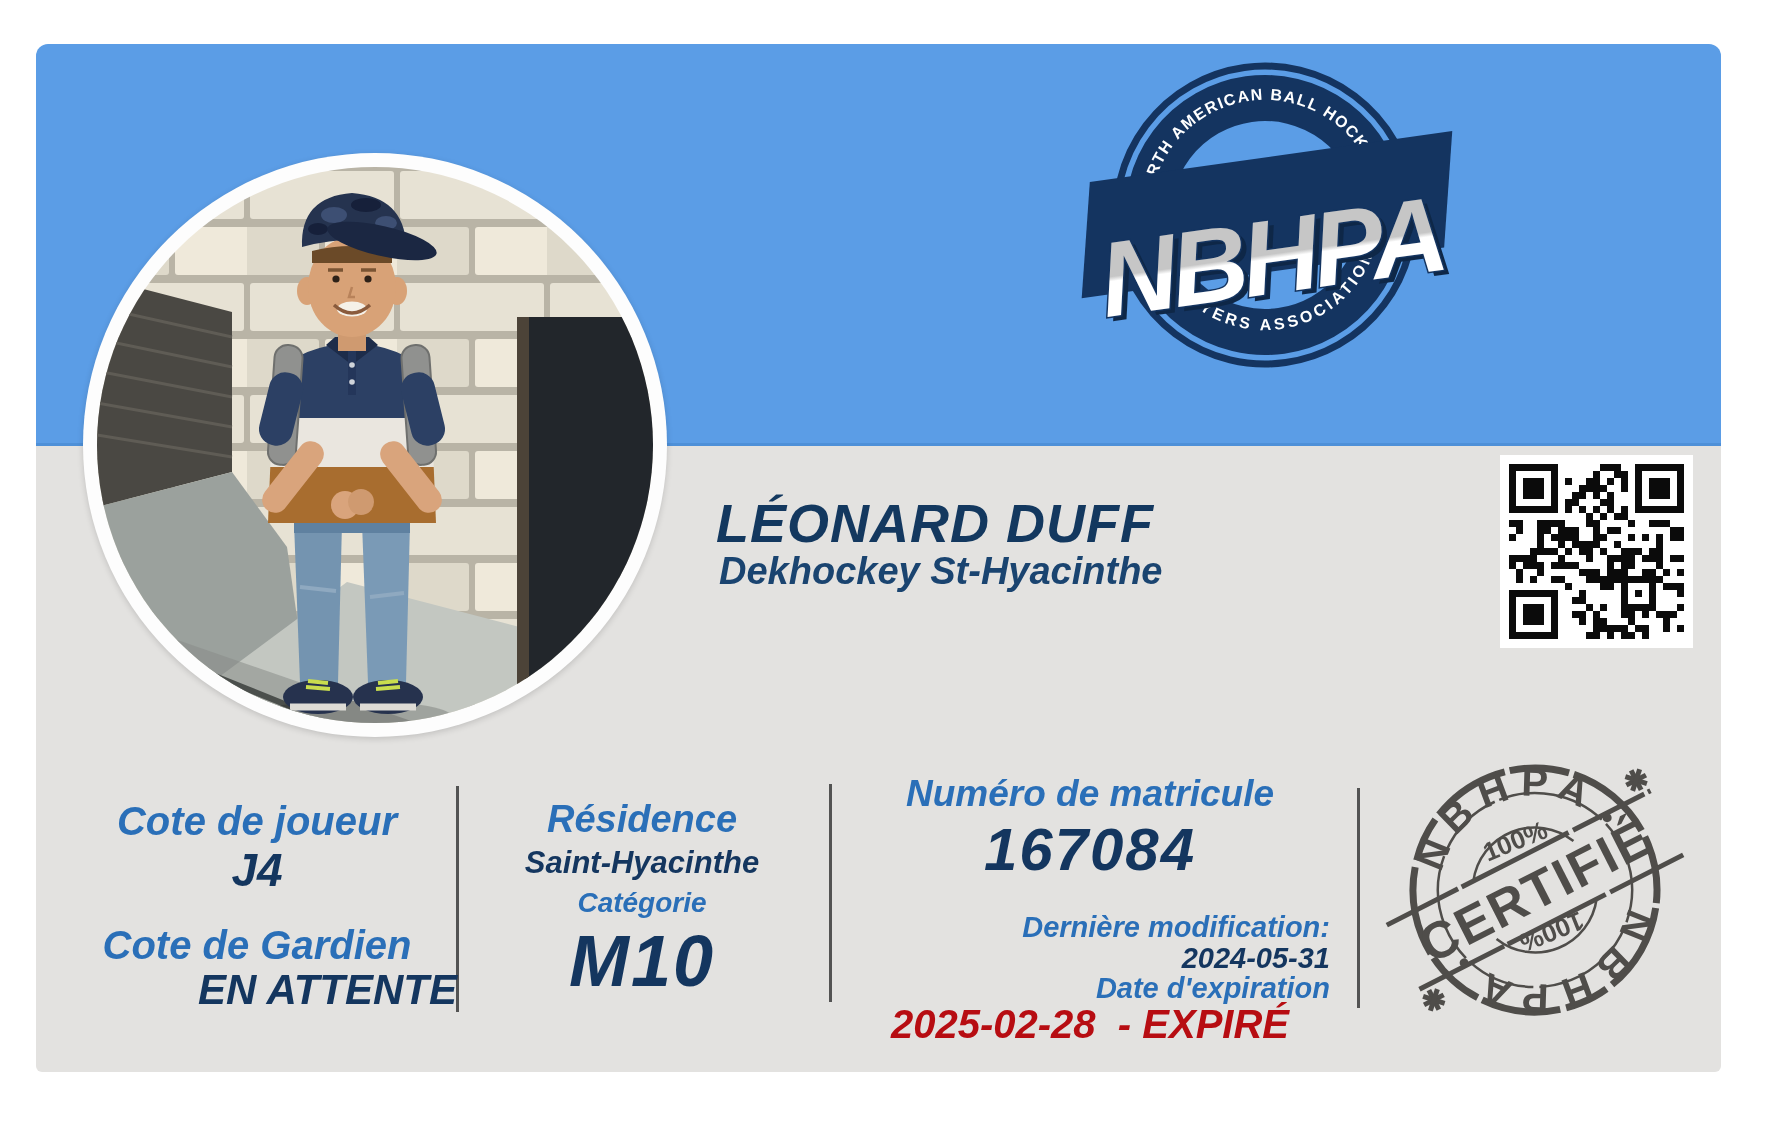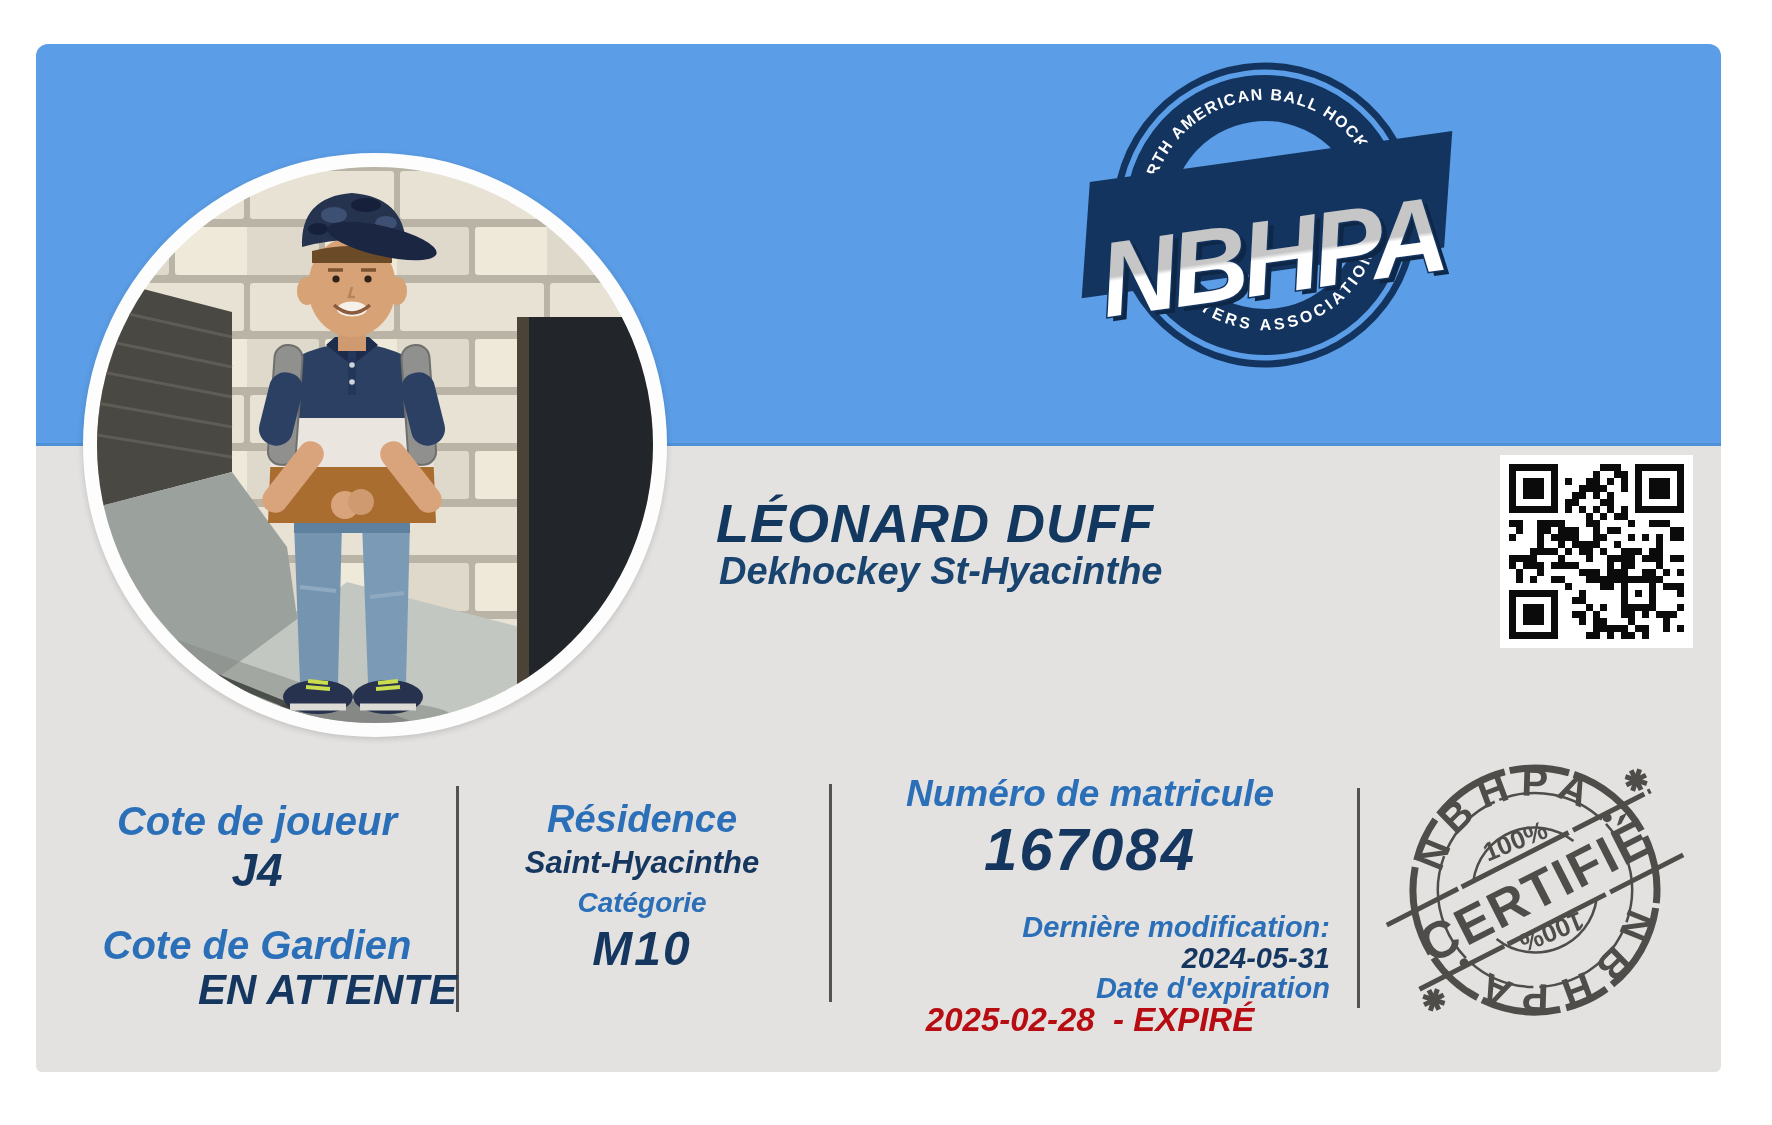--- a/index.html
+++ b/index.html
@@ -46,25 +46,25 @@
   .red{color:#b70d12;white-space:pre;}
   .c1{left:57px;width:400px;}
   .c2{left:462px;width:360px;}
   .c3{left:850px;width:480px;}
   .t40{font-size:40px;line-height:1.05;}
   .t46{font-size:46px;line-height:1.05;}
   .t42{font-size:42px;line-height:1.05;}
   .t38{font-size:38px;line-height:1.05;}
   .t31{font-size:31px;line-height:1.05;}
   .t34{font-size:28px;line-height:1.05;}
-  .t74{font-size:48px;line-height:1.0;letter-spacing:2px;}
+  .t74{font-size:72px;line-height:1.0;letter-spacing:2px;}
   .t37{font-size:37px;line-height:1.05;}
   .t60{font-size:60px;line-height:1.0;letter-spacing:2px;text-align:center;}
   .t29{font-size:29px;line-height:1.05;text-align:right;}
-  .t31r{font-size:33px;line-height:1.05;}
+  .t31r{font-size:40px;line-height:1.05;}
   .abs{position:absolute;}
   svg text{font-family:"Liberation Sans", sans-serif;}
 </style>
 </head>
 <body>
 
 <div class="band-blue"></div>
 <div class="band-gray"></div>
 
 <div class="photo-ring">

